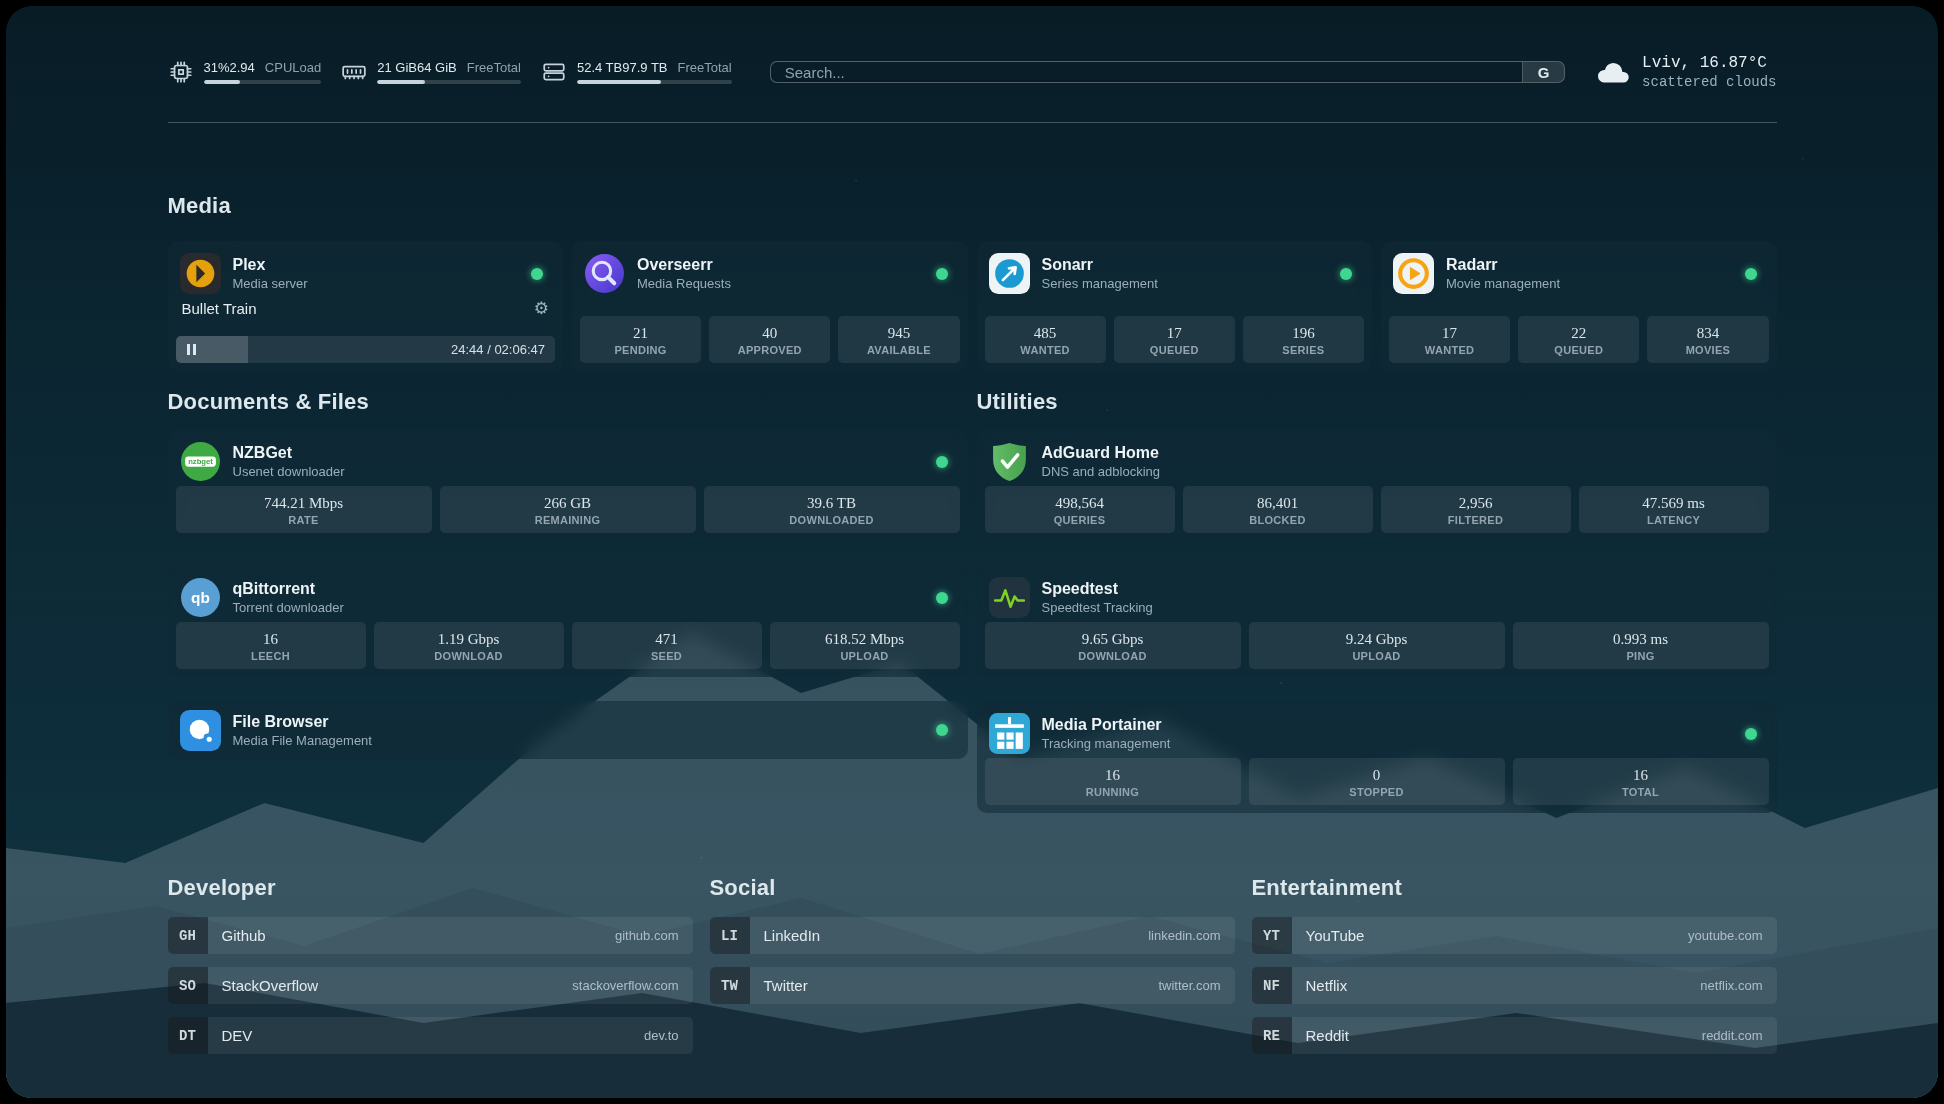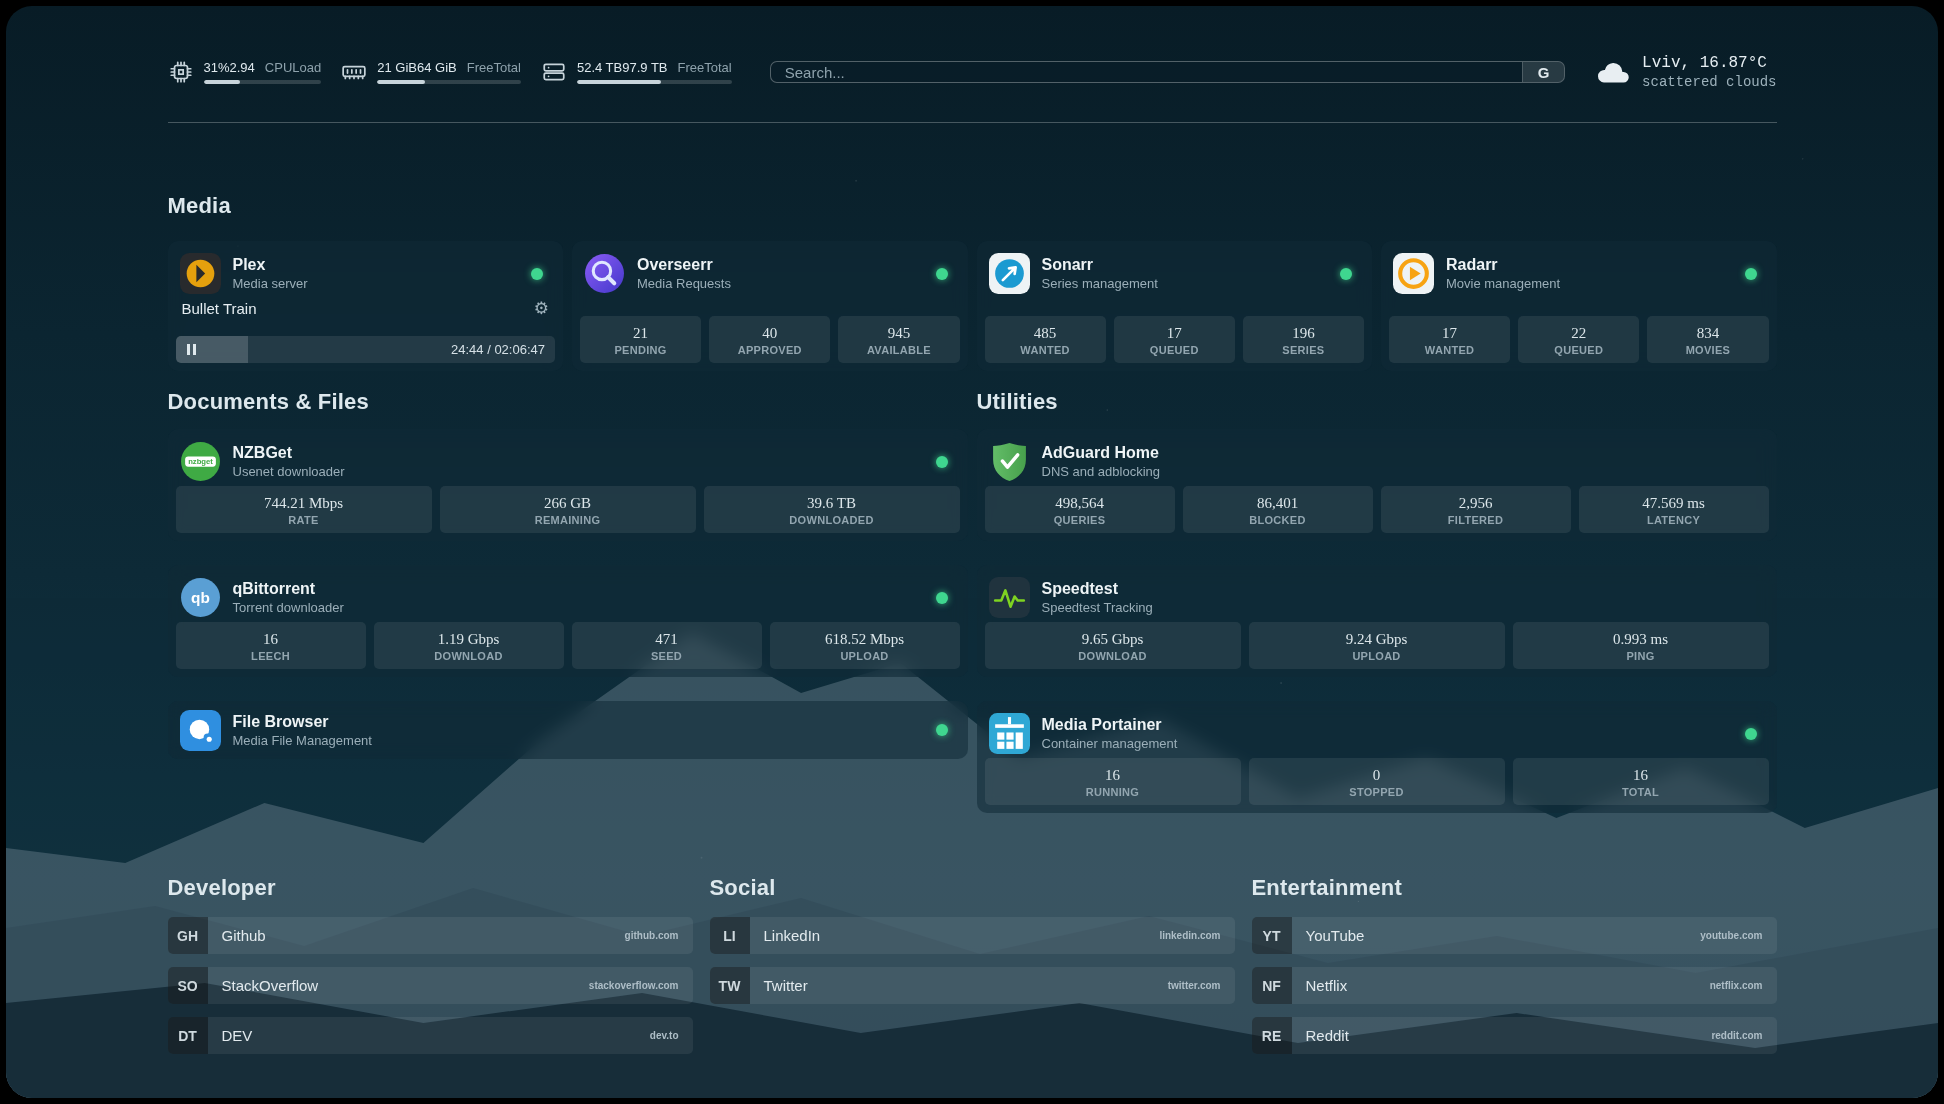--- a/index.html
+++ b/index.html
@@ -116,24 +116,24 @@
   
   .bookmarks { display:grid; grid-template-columns:repeat(3,1fr); gap:17px; margin-top:62px; padding-bottom:50px; }
   .bm-group h2 { margin-bottom:16px; }
   .bm-row {
     display:flex; align-items:center; height:37px; margin-bottom:13px;
     background:rgba(255,255,255,.07); border-radius:5px; overflow:hidden; cursor:pointer;
   }
   .bm-row:last-child { margin-bottom:0; }
   .bm-abbr {
     width:40px; height:100%; flex:none; display:flex; align-items:center; justify-content:center;
-    background:rgba(0,0,0,.38); color:#cfd9de; font-size:14px; font-weight:600;
+    background:rgba(0,0,0,.38); color:#cfd9de; font-size:14px; font-weight:600;font-family:Liberation Mono, monospace;
   }
   .bm-name { margin-left:14px; color:#e2eaee; font-size:15px; }
-  .bm-url { margin-left:auto; margin-right:14px; color:#aebec7; font-size:10px;font-weight:bold; }
+  .bm-url { margin-left:auto; margin-right:14px; color:#aebec7; font-size:13px; }
 
   .svc-icon svg text { font-family:"Liberation Sans","DejaVu Sans",sans-serif; }
 </style>
 </head>
 <body>
 
 <div class="page">
 
   <svg class="mountains" viewBox="0 0 1944 500" preserveAspectRatio="none">
     <polygon points="0,250 120,265 260,205 420,245 540,140 690,35 800,95 900,65 1020,160 1160,120 1300,200 1430,160 1560,220 1690,170 1810,230 1944,190 1944,500 0,500" fill="#8b9fac" opacity="0.55"></polygon>
@@ -538,21 +538,21 @@
                 <rect x="18.5" y="4" width="3" height="7" fill="#fff"></rect>
                 <rect x="8" y="19" width="7" height="7" fill="#fff"></rect>
                 <rect x="17" y="19" width="7" height="7" fill="#fff"></rect>
                 <rect x="8" y="28" width="7" height="7" fill="#fff"></rect>
                 <rect x="17" y="28" width="7" height="7" fill="#fff"></rect>
                 <rect x="26" y="19" width="7" height="16" fill="#fff"></rect>
               </svg>
             </span>
             <div class="svc-meta">
               <div class="svc-name">Media Portainer</div>
-              <div class="svc-desc">Container management</div>
+              <div class="svc-desc">Tracking management</div>
             </div>
             <span class="dot" style="background: rgb(63, 214, 143);"></span>
           </div>
           <div class="stats">
             <div class="stat">
               <div class="stat-value">16</div>
               <div class="stat-label">RUNNING</div>
             </div>
             <div class="stat">
               <div class="stat-value">0</div>

